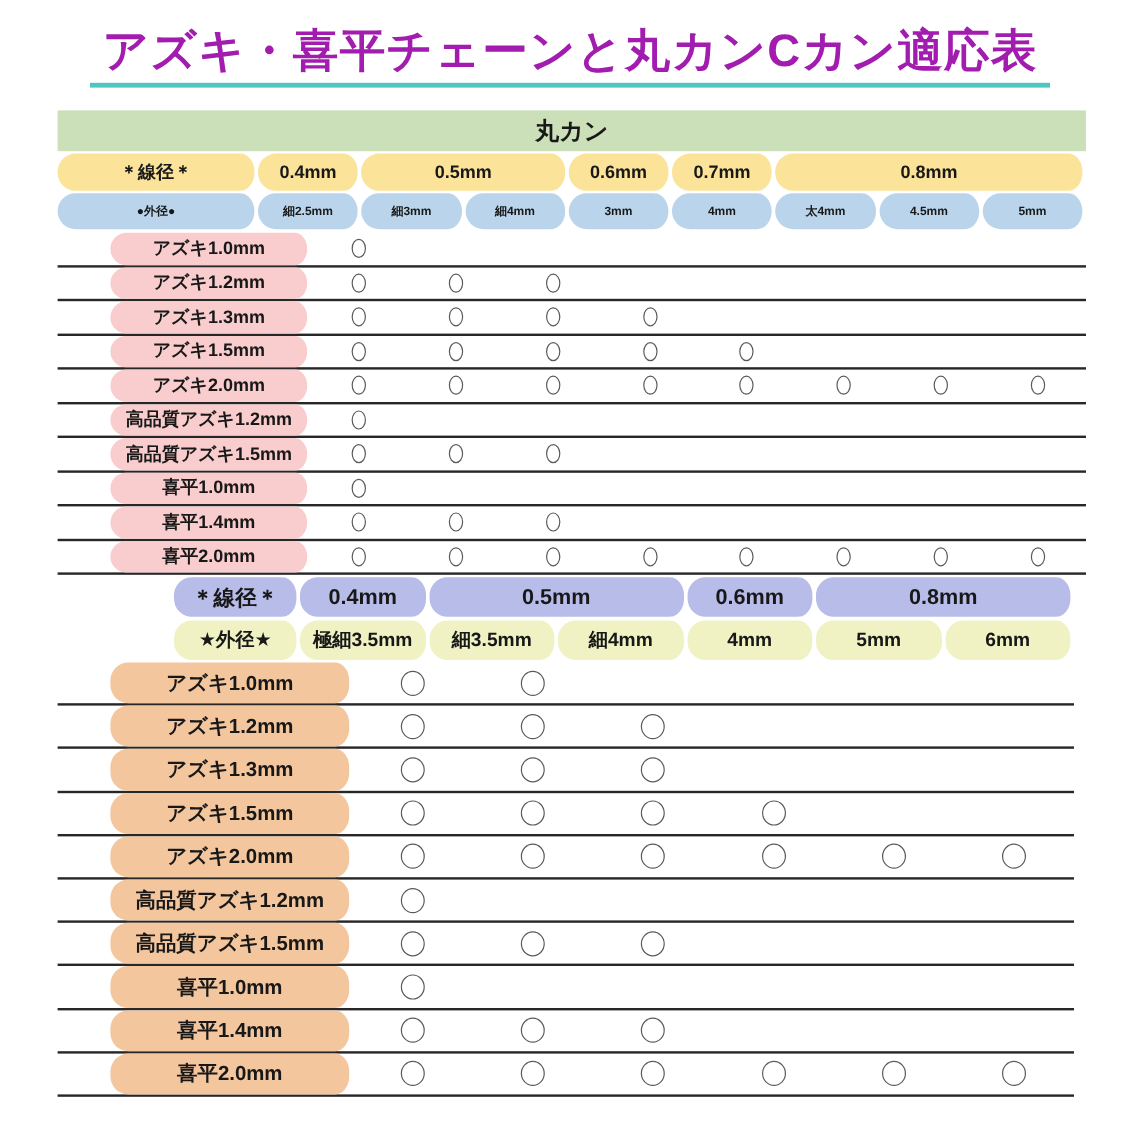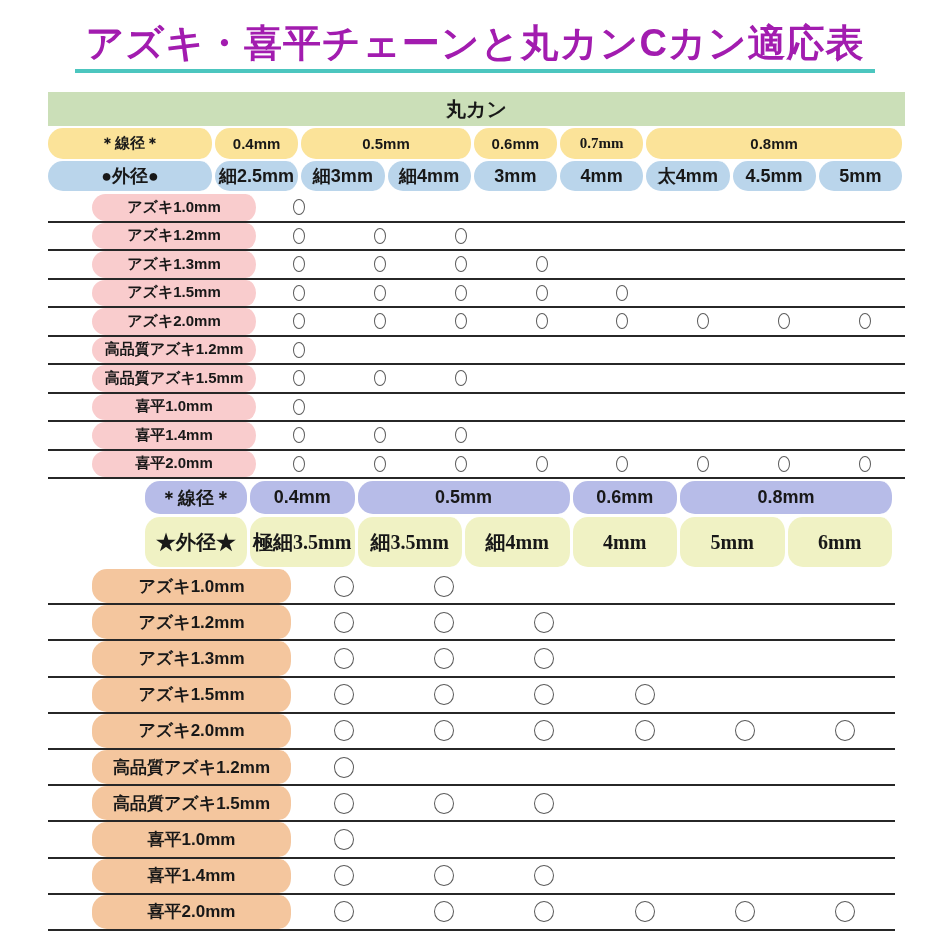--- a/index.html
+++ b/index.html
@@ -22,34 +22,34 @@
   .drow{box-sizing:border-box;border-bottom:2.5px solid #272727;padding-left:44px;}
   .mark{box-sizing:border-box;border-radius:50%;background:#fff;}
   
   .t1{left:48px;top:92px;width:857px;}
   .t1 .row{grid-template-columns:167px repeat(8,1fr);text-align:center;}
   .t1 .band-row{margin-bottom:2px;}
   .t1 .band{grid-column:1 / -1;height:34px;background:#cbdfb8;font-size:20px;}
   .t1 .wire-row{margin-bottom:2px;}
   .t1 .wire-row .cell{height:31px;background:#fbe399;font-size:15px;}
   .t1 .od-row{margin-bottom:3px;}
-  .t1 .od-row .cell{height:30px;background:#bad5eb;font-size:18px;}
+  .t1 .od-row .cell{height:30px;background:#bad5eb;font-size:10px;}
   .t1 .drow{height:28.5px;}
   .t1 .rlabel{background:#f9cccd;font-size:15px;}
   .t1 .mark{width:12px;height:16px;border:1.6px solid #5a5a5a;}
   
   .t2{left:48px;top:481px;width:847px;}
   .t2 .row{grid-template-columns:97px 105px repeat(6,1fr);}
   .t2 .band-row{margin-bottom:3px;}
   .t2 .band{grid-column:2 / -1;height:33px;background:#8ca4d6;font-size:21px;}
   .t2 .wire-row{margin-bottom:3px;}
   .t2 .wire-row .cell{height:33px;background:#b7bce8;font-size:18px;}
   .t2 .wire-row .hlabel{grid-column:2;}
   .t2 .od-row{margin-bottom:2px;}
-  .t2 .od-row .cell{height:50px;background:#f0f2c4;font-size:20px;font-family:Liberation Serif, serif;}
+  .t2 .od-row .cell{height:33px;background:#f0f2c4;font-size:16px;}
   .t2 .od-row .hlabel{grid-column:2;}
   .t2 .drow{height:36.2px;}
   .t2 .rlabel{grid-column:1 / 3;background:#f4c69e;font-size:17px;}
   .t2 .mark{width:20px;height:21px;border:1.8px solid #5a5a5a;}
 </style>
 </head>
 <body>
 
 <div class="page">
   <div class="title-wrap">
@@ -57,21 +57,21 @@
   </div>
   <section class="tbl t1">
       <div class="row band-row">
         <div class="cell band">丸カン</div>
       </div>
       <div class="row wire-row">
         <div class="cell sep hlabel">＊線径＊</div>
         <div class="cell sep" style="grid-column: span 1;">0.4mm</div>
         <div class="cell sep" style="grid-column: span 2;">0.5mm</div>
         <div class="cell sep" style="grid-column: span 1;">0.6mm</div>
-        <div class="cell sep" style="grid-column: span 1; font-family: Liberation Serif, serif;">0.7mm</div>
+        <div class="cell sep" style="grid-column: span 1;">0.7mm</div>
         <div class="cell sep" style="grid-column: span 3;">0.8mm</div>
       </div>
       <div class="row od-row">
         <div class="cell sep hlabel">●外径●</div>
         <div class="cell sep">細2.5mm</div>
         <div class="cell sep">細3mm</div>
         <div class="cell sep">細4mm</div>
         <div class="cell sep">3mm</div>
         <div class="cell sep">4mm</div>
         <div class="cell sep">太4mm</div>

